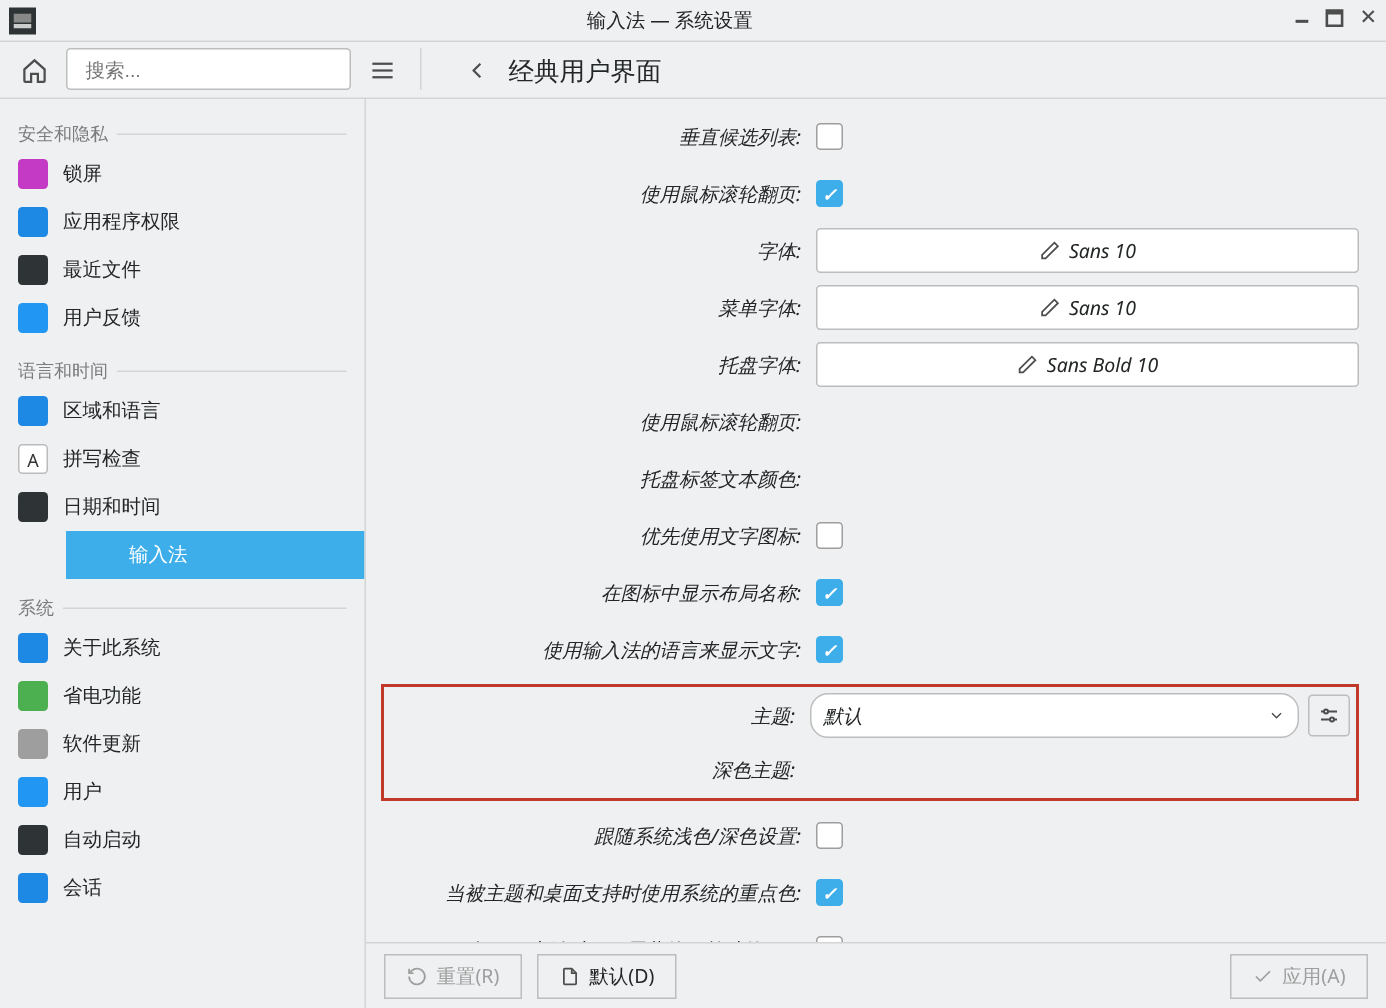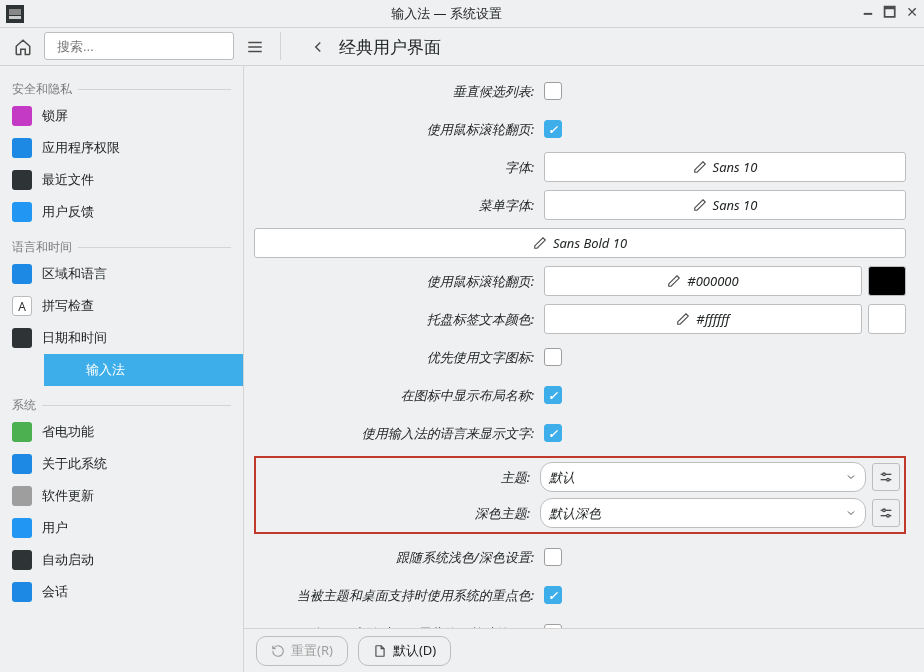--- a/index.html
+++ b/index.html
@@ -241,21 +241,21 @@
   display:flex;
   align-items:center;
   padding: 0 12px;
   gap: 10px;
 }
 .footer .spacer { flex:1; }
 .footer-btn {
   height: 30px;
   padding: 0 14px;
   border: 1px solid #bcbdbe;
-  border-radius: 10px;
+  border-radius: 0;
   background: #eff0f1;
   display:flex;align-items:center;gap:6px;
   cursor:pointer;
   font-size:13px;
 }
 .footer-btn.disabled { color:#9e9e9e; cursor:default; }
 svg { display:block; }
 </style>
 </head>
 <body>
@@ -340,26 +340,26 @@
         <div class="sidebar-item">
           <div class="sidebar-icon" style="background: rgb(46, 52, 54);"></div>
           <span>日期和时间</span>
         </div>
         <div class="sidebar-item active">
           <div class="sidebar-icon" style="background: rgb(61, 174, 233);"></div>
           <span>输入法</span>
         </div>
         <div class="sidebar-category">系统</div>
         <div class="sidebar-item">
+          <div class="sidebar-icon" style="background: rgb(30, 136, 229);"></div>
+          <span>关于此系统</span>
+        </div>
+        <div class="sidebar-item">
           <div class="sidebar-icon" style="background: rgb(76, 175, 80);"></div>
           <span>省电功能</span>
-        </div>
-        <div class="sidebar-item">
-          <div class="sidebar-icon" style="background: rgb(30, 136, 229);"></div>
-          <span>关于此系统</span>
         </div>
         <div class="sidebar-item">
           <div class="sidebar-icon" style="background: rgb(158, 158, 158);"></div>
           <span>软件更新</span>
         </div>
         <div class="sidebar-item">
           <div class="sidebar-icon" style="background: rgb(33, 150, 243);"></div>
           <span>用户</span>
         </div>
         <div class="sidebar-item">
@@ -404,52 +404,35 @@
           <div class="form-control">
             <div class="btn-field">
               <svg width="14" height="14" viewBox="0 0 24 24" fill="none" stroke="#4d4d4d" stroke-width="2">
                   <path d="M17 3l4 4L7 21H3v-4z"></path>
                 </svg>
               <span>Sans 10</span>
             </div>
           </div>
         </div>
         <div class="form-row">
+          <div class="form-label">托盘字体:</div>
           <div class="form-control">
             <div class="btn-field">
               <svg width="14" height="14" viewBox="0 0 24 24" fill="none" stroke="#4d4d4d" stroke-width="2">
                   <path d="M17 3l4 4L7 21H3v-4z"></path>
                 </svg>
               <span>Sans Bold 10</span>
             </div>
           </div>
         </div>
         <div class="form-row">
           <div class="form-label">使用鼠标滚轮翻页:</div>
-          <div class="form-control">
-            <div class="btn-field">
-              <svg width="14" height="14" viewBox="0 0 24 24" fill="none" stroke="#4d4d4d" stroke-width="2">
-                  <path d="M17 3l4 4L7 21H3v-4z"></path>
-                </svg>
-              <span>#000000</span>
-            </div>
-            <div class="swatch" style="background:#000000"></div>
-          </div>
         </div>
         <div class="form-row">
           <div class="form-label">托盘标签文本颜色:</div>
-          <div class="form-control">
-            <div class="btn-field">
-              <svg width="14" height="14" viewBox="0 0 24 24" fill="none" stroke="#4d4d4d" stroke-width="2">
-                  <path d="M17 3l4 4L7 21H3v-4z"></path>
-                </svg>
-              <span>#ffffff</span>
-            </div>
-            <div class="swatch" style="background:#ffffff"></div>
-          </div>
         </div>
 
         <div class="form-row">
           <div class="form-label">优先使用文字图标:</div>
           <div class="form-control">
               <div class="checkbox"></div>
             </div>
         </div>
         <div class="form-row">
           <div class="form-label">在图标中显示布局名称:</div>
@@ -479,36 +462,20 @@
                     <line x1="4" y1="8" x2="20" y2="8"></line>
                     <circle cx="9" cy="8" r="2" fill="#eff0f1"></circle>
                     <line x1="4" y1="16" x2="20" y2="16"></line>
                     <circle cx="15" cy="16" r="2" fill="#eff0f1"></circle>
                   </svg>
               </div>
             </div>
           </div>
           <div class="form-row">
             <div class="form-label" style="width:280px">深色主题:</div>
-            <div class="form-control">
-              <div class="select">
-                <span>默认深色</span>
-                <svg width="12" height="12" viewBox="0 0 24 24" fill="none" stroke="#4d4d4d" stroke-width="2">
-                    <polyline points="6 9 12 15 18 9"></polyline>
-                  </svg>
-              </div>
-              <div class="slider-btn">
-                <svg width="16" height="16" viewBox="0 0 24 24" fill="none" stroke="#4d4d4d" stroke-width="2">
-                    <line x1="4" y1="8" x2="20" y2="8"></line>
-                    <circle cx="9" cy="8" r="2" fill="#eff0f1"></circle>
-                    <line x1="4" y1="16" x2="20" y2="16"></line>
-                    <circle cx="15" cy="16" r="2" fill="#eff0f1"></circle>
-                  </svg>
-              </div>
-            </div>
           </div>
         </div>
 
         <div class="form-row">
           <div class="form-label">跟随系统浅色/深色设置:</div>
           <div class="form-control">
               <div class="checkbox"></div>
             </div>
         </div>
         <div class="form-row">
@@ -535,16 +502,22 @@
           <span>重置(R)</span>
         </div>
         <div class="footer-btn">
           <svg width="14" height="14" viewBox="0 0 24 24" fill="none" stroke="#4d4d4d" stroke-width="2">
               <path d="M14 3H6a1 1 0 0 0-1 1v16a1 1 0 0 0 1 1h12a1 1 0 0 0 1-1V8z"></path>
               <polyline points="14 3 14 8 19 8"></polyline>
             </svg>
           <span>默认(D)</span>
         </div>
         <div class="spacer"></div>
+        <div class="footer-btn disabled">
+          <svg width="14" height="14" viewBox="0 0 24 24" fill="none" stroke="#9e9e9e" stroke-width="2">
+              <polyline points="4 12 9 17 20 6"></polyline>
+            </svg>
+          <span>应用(A)</span>
+        </div>
       </div>
     </div>
   </div>
 </div>
 
 </body></html>

